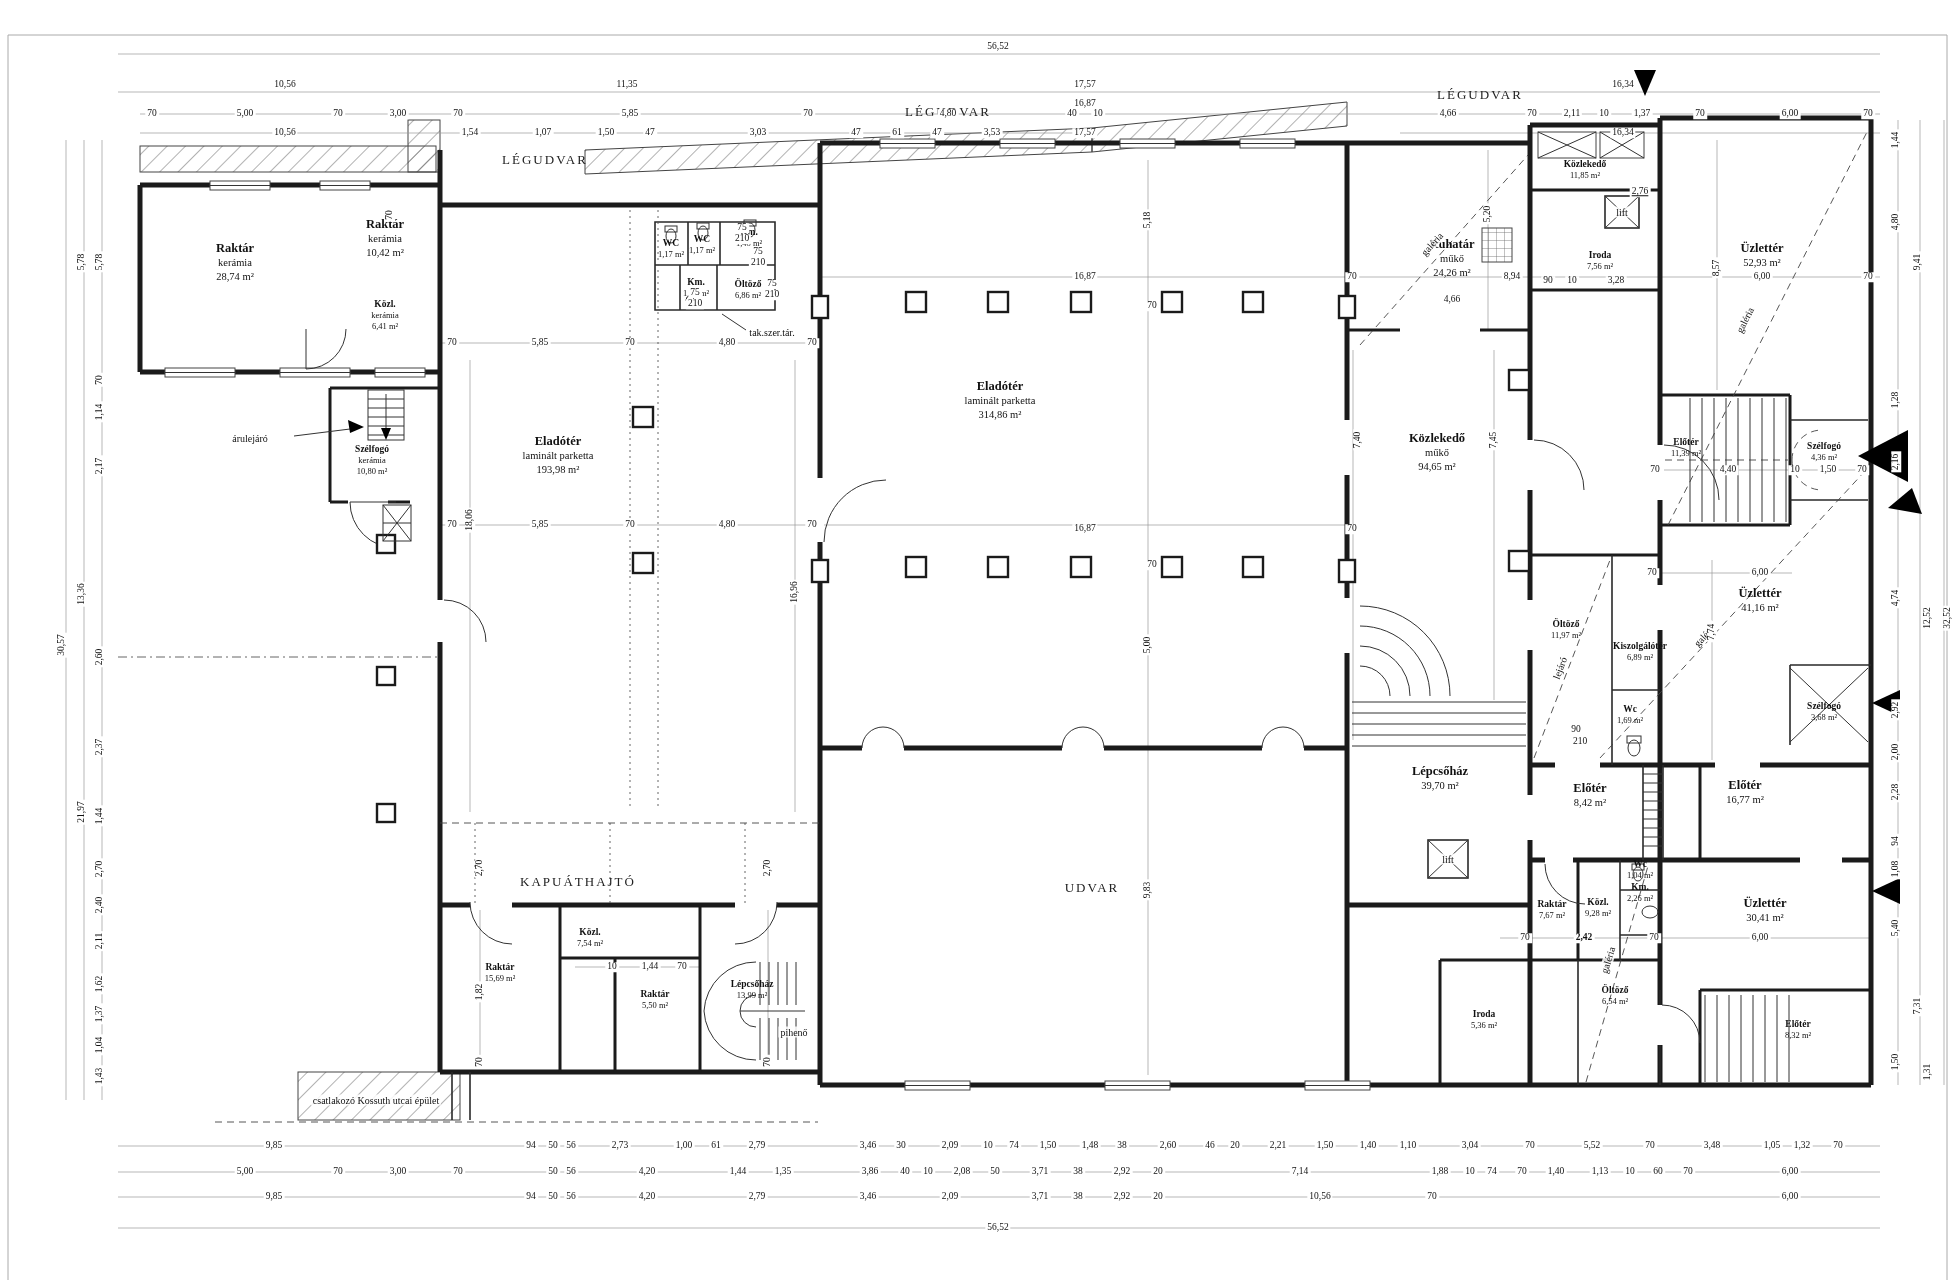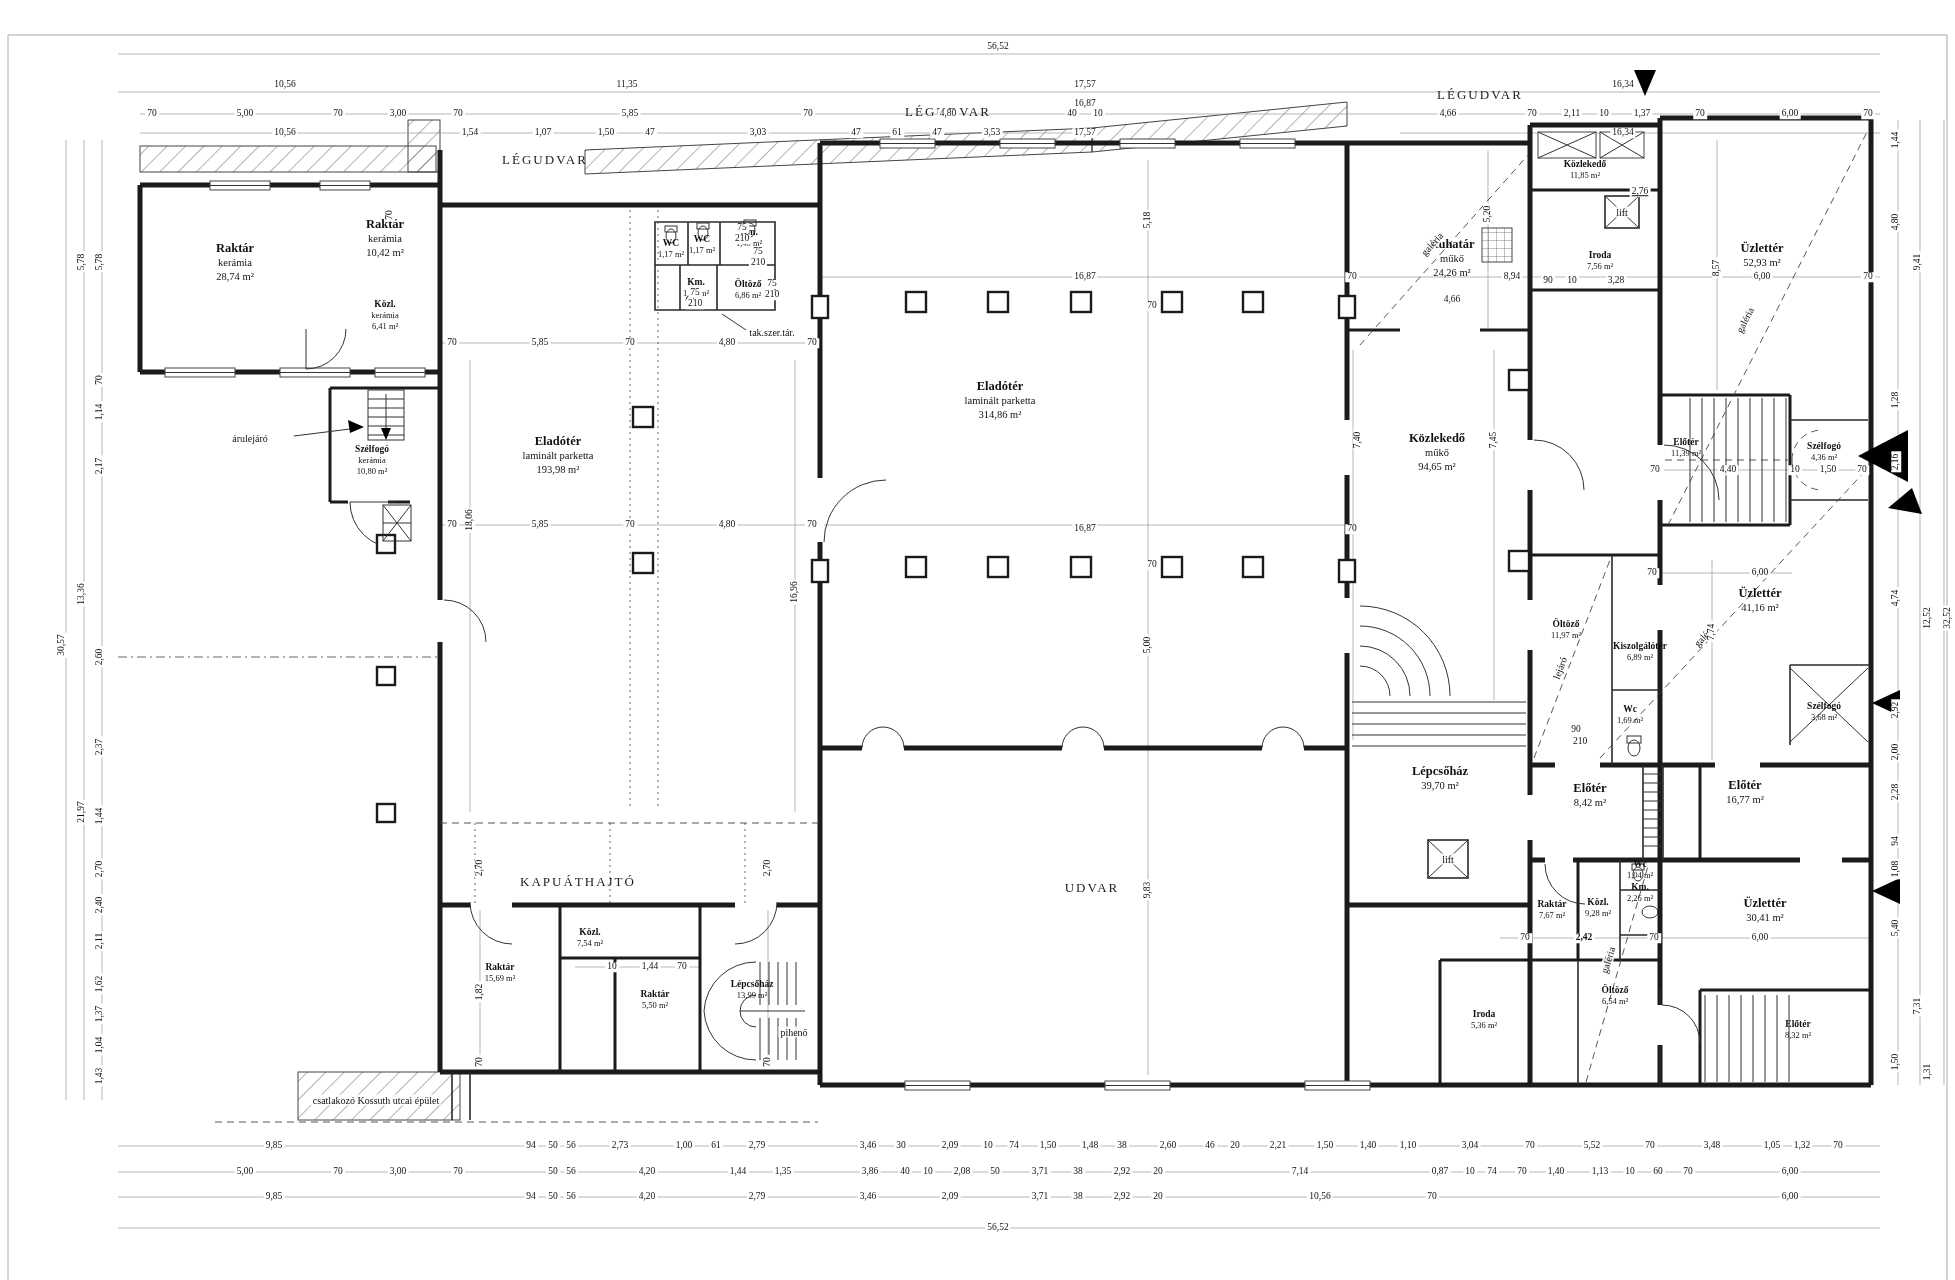--- a/index.html
+++ b/index.html
@@ -552,21 +552,21 @@
       <div class="dim" style="left: 870px; top: 1172px;">3,86</div>
       <div class="dim" style="left: 905px; top: 1172px;">40</div>
       <div class="dim" style="left: 928px; top: 1172px;">10</div>
       <div class="dim" style="left: 962px; top: 1172px;">2,08</div>
       <div class="dim" style="left: 995px; top: 1172px;">50</div>
       <div class="dim" style="left: 1040px; top: 1172px;">3,71</div>
       <div class="dim" style="left: 1078px; top: 1172px;">38</div>
       <div class="dim" style="left: 1122px; top: 1172px;">2,92</div>
       <div class="dim" style="left: 1158px; top: 1172px;">20</div>
       <div class="dim" style="left: 1300px; top: 1172px;">7,14</div>
-      <div class="dim" style="left: 1440px; top: 1172px;">0,87</div>
+      <div class="dim" style="left: 1440px; top: 1172px;">1,88</div>
       <div class="dim" style="left: 1470px; top: 1172px;">10</div>
       <div class="dim" style="left: 1492px; top: 1172px;">74</div>
       <div class="dim" style="left: 1522px; top: 1172px;">70</div>
       <div class="dim" style="left: 1556px; top: 1172px;">1,40</div>
       <div class="dim" style="left: 1600px; top: 1172px;">1,13</div>
       <div class="dim" style="left: 1630px; top: 1172px;">10</div>
       <div class="dim" style="left: 1658px; top: 1172px;">60</div>
       <div class="dim" style="left: 1688px; top: 1172px;">70</div>
       <div class="dim" style="left: 1790px; top: 1172px;">6,00</div>
       <div class="dim" style="left: 274px; top: 1197px;">9,85</div>

